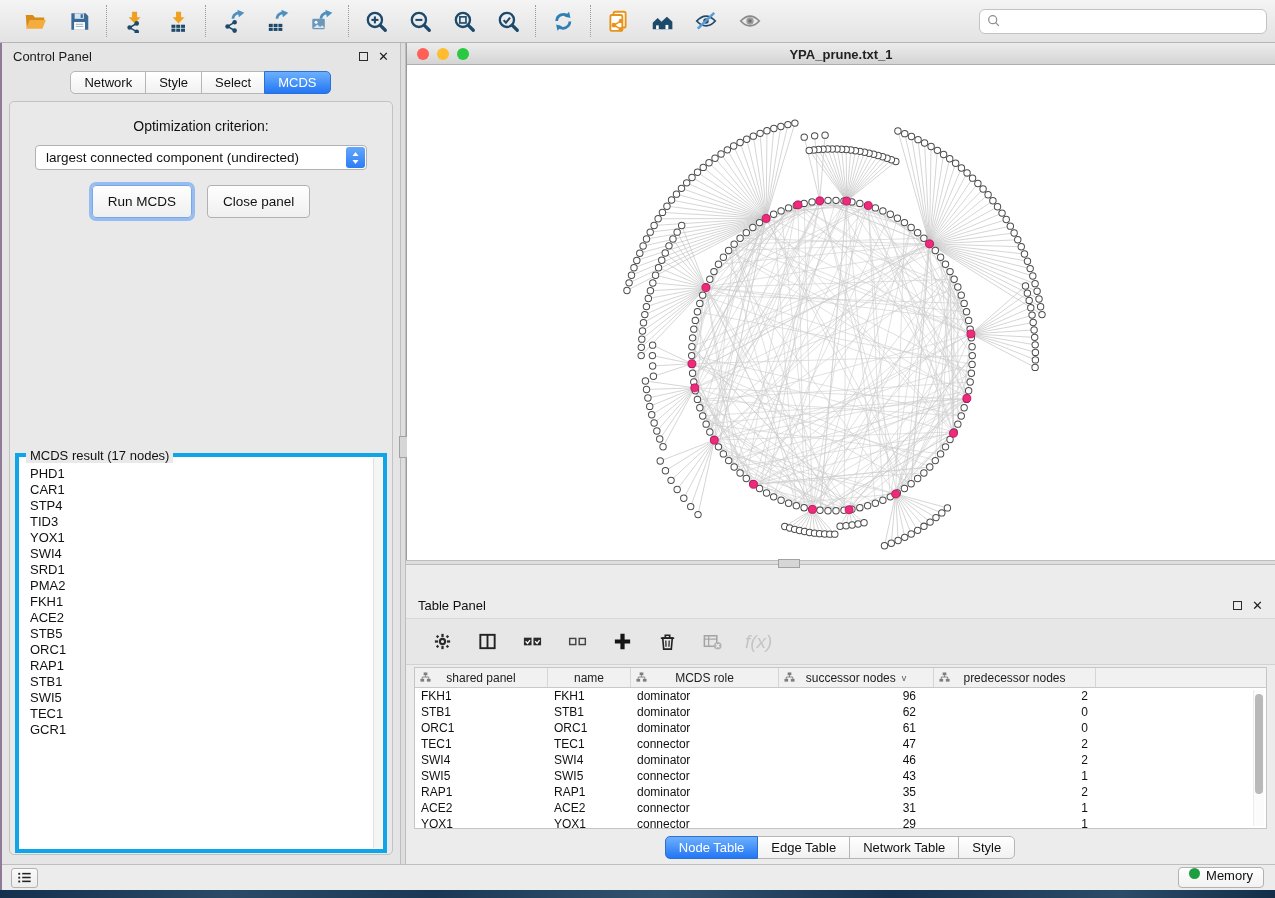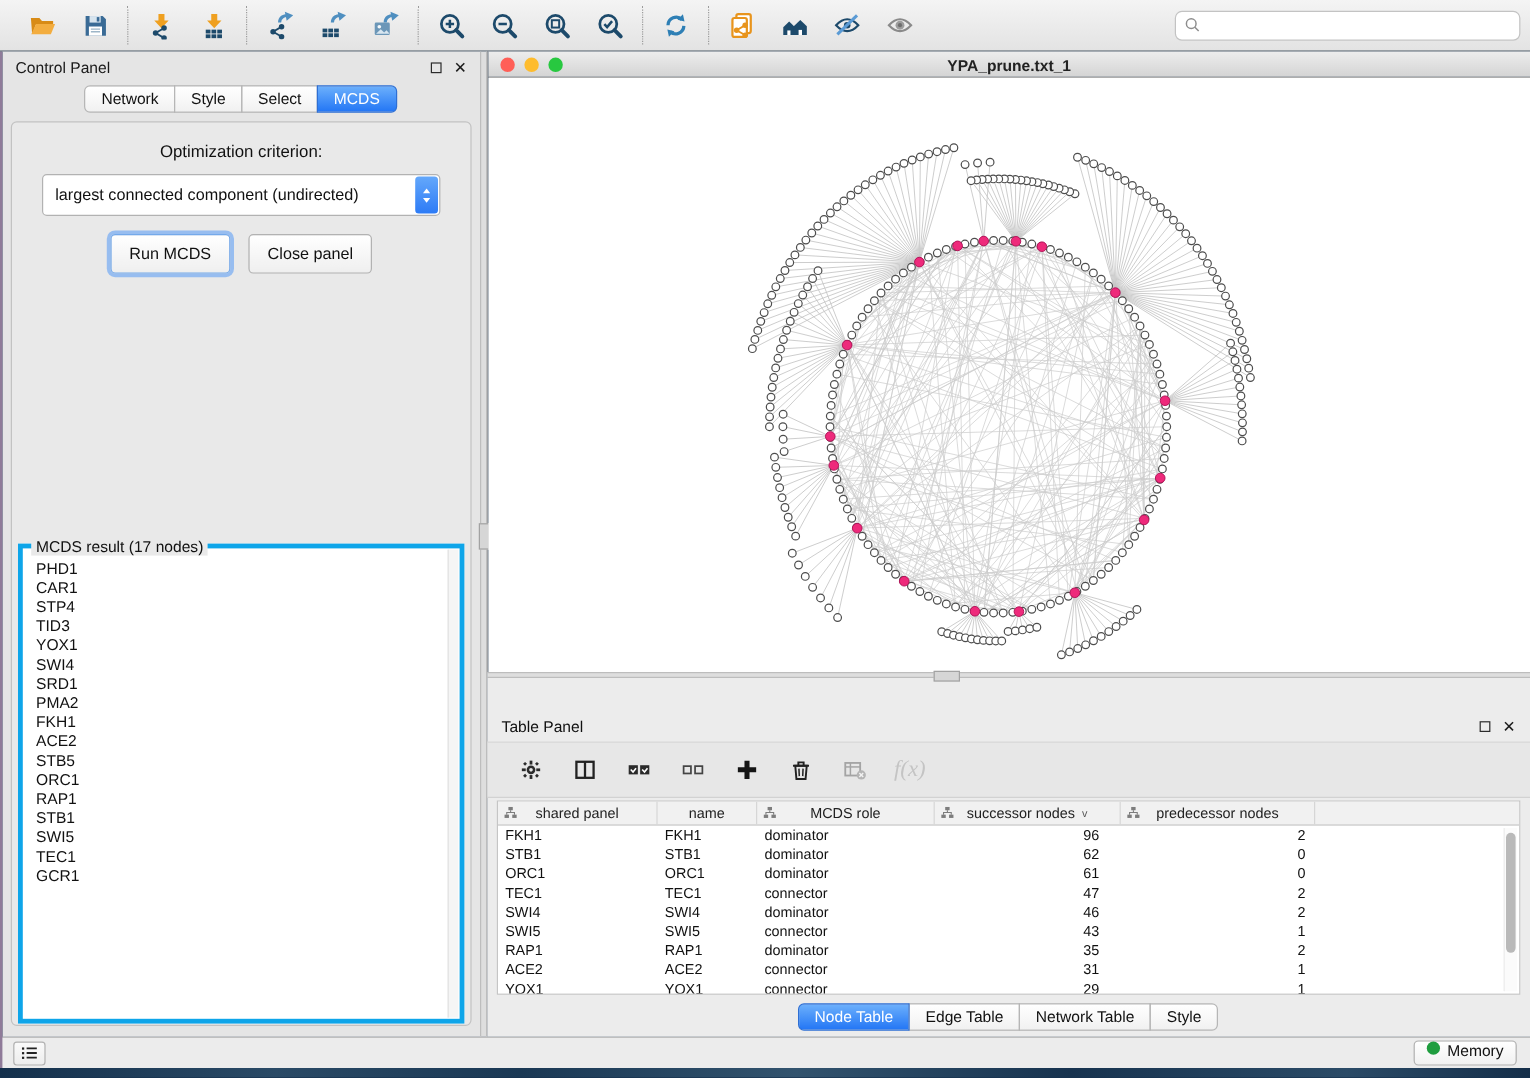--- a/index.html
+++ b/index.html
@@ -36,21 +36,21 @@
   .close-x { font-size:13px; font-weight:bold; color:#1a1a1a; line-height:1; }
   .cp-tabs { display:flex; justify-content:center; margin:2px 0 7px; }
   .seg { border:1px solid #b6b6b6; background:linear-gradient(#ffffff,#f1f1f1); padding:3px 13px;
     font-size:13px; margin-left:-1px; color:#111; position:relative; }
   .seg:first-child { border-radius:5px 0 0 5px; }
   .seg:last-child { border-radius:0 5px 5px 0; }
   .seg.active { background:linear-gradient(#6cb0fc,#2376f5); color:#fff; border-color:#2e6fd4; z-index:1; }
   .cp-pane { flex:1; margin:0 7px 9px; background:#e9e9e9; border:1px solid #c2c2c2; border-radius:5px;
     display:flex; flex-direction:column; align-items:center; padding:16px 12px 1px; }
   .opt-label { font-size:14px; margin-bottom:11px; }
-  .dropdown { width:332px; height:35px; background:#fff; border:1px solid #b2b2b2; border-radius:4px;
+  .dropdown { width:332px; height:25px; background:#fff; border:1px solid #b2b2b2; border-radius:4px;
     display:flex; align-items:center; padding-left:10px; font-size:13.5px; position:relative; }
   .dd-stepper { position:absolute; right:1px; top:1px; bottom:1px; width:19px;
     background:linear-gradient(#64a8fb,#2d7bf6); border-radius:3px; display:flex; flex-direction:column;
     align-items:center; justify-content:center; }
   .dd-stepper svg { width:9px; height:14px; }
   .btn-row { display:flex; gap:15px; margin-top:15px; }
   .btn { height:33px; padding:0 15px; font-size:13.5px; color:#111;
     background:linear-gradient(#ffffff,#efefef); border:1px solid #b2b2b2; border-radius:4px; }
   .btn.focused { box-shadow:0 0 0 3px rgba(96,160,245,.6); border-color:#74a9ea; }
   .result-group { width:372px; height:400px; border:4px solid #0ea5e9; background:#fff; position:relative; margin-top:auto; }
@@ -78,21 +78,21 @@
   .net-canvas svg { position:absolute; inset:0; }
 
   
   .tpanel { flex:1; background:#ececec; display:flex; flex-direction:column; min-height:0; }
   .tp-header { height:25px; display:flex; align-items:center; padding:0 12px; font-size:13px;margin-top:28px; }
   .tp-toolbar { height:47px; display:flex; align-items:center; gap:21px; padding:0 24px;
     background:#e7e7e7; border-top:1px solid #d8d8d8; border-bottom:1px solid #d2d2d2; }
   .tp-tool { display:flex; align-items:center; justify-content:center; width:24px; height:24px; }
   .tp-tool svg { width:21px; height:21px; }
   .tp-tool.disabled { opacity:.45; }
-  .fx-label { font-family:Liberation Serif, serif; font-style:italic; font-size:19px; color:#9a9a9a; }
+  .fx-label { font-family:Liberation Sans, sans-serif; font-style:italic; font-size:19px; color:#9a9a9a; }
   .table-wrap { flex:1; margin:2px 8px 2px; background:#fff; border:1px solid #c5c5c5; position:relative; overflow:hidden; }
   .thead, .trow { display:grid; grid-template-columns:133px 83px 148px 155px 162px 1fr; }
   .thead { height:20px; background:#f1f1f1; border-bottom:1px solid #c9c9c9; }
   .th { position:relative; border-right:1px solid #d6d6d6; display:flex; align-items:center; justify-content:center;
     font-size:12px; color:#222; }
   .th .colicon { position:absolute; left:5px; top:4px; }
   .th .sort { margin-left:6px; color:#555; font-size:9px; }
   .trow { height:16px; font-size:12px; align-items:center; }
   .td { padding:0 6px; white-space:nowrap; overflow:hidden; }
   .td.num { text-align:right; }

